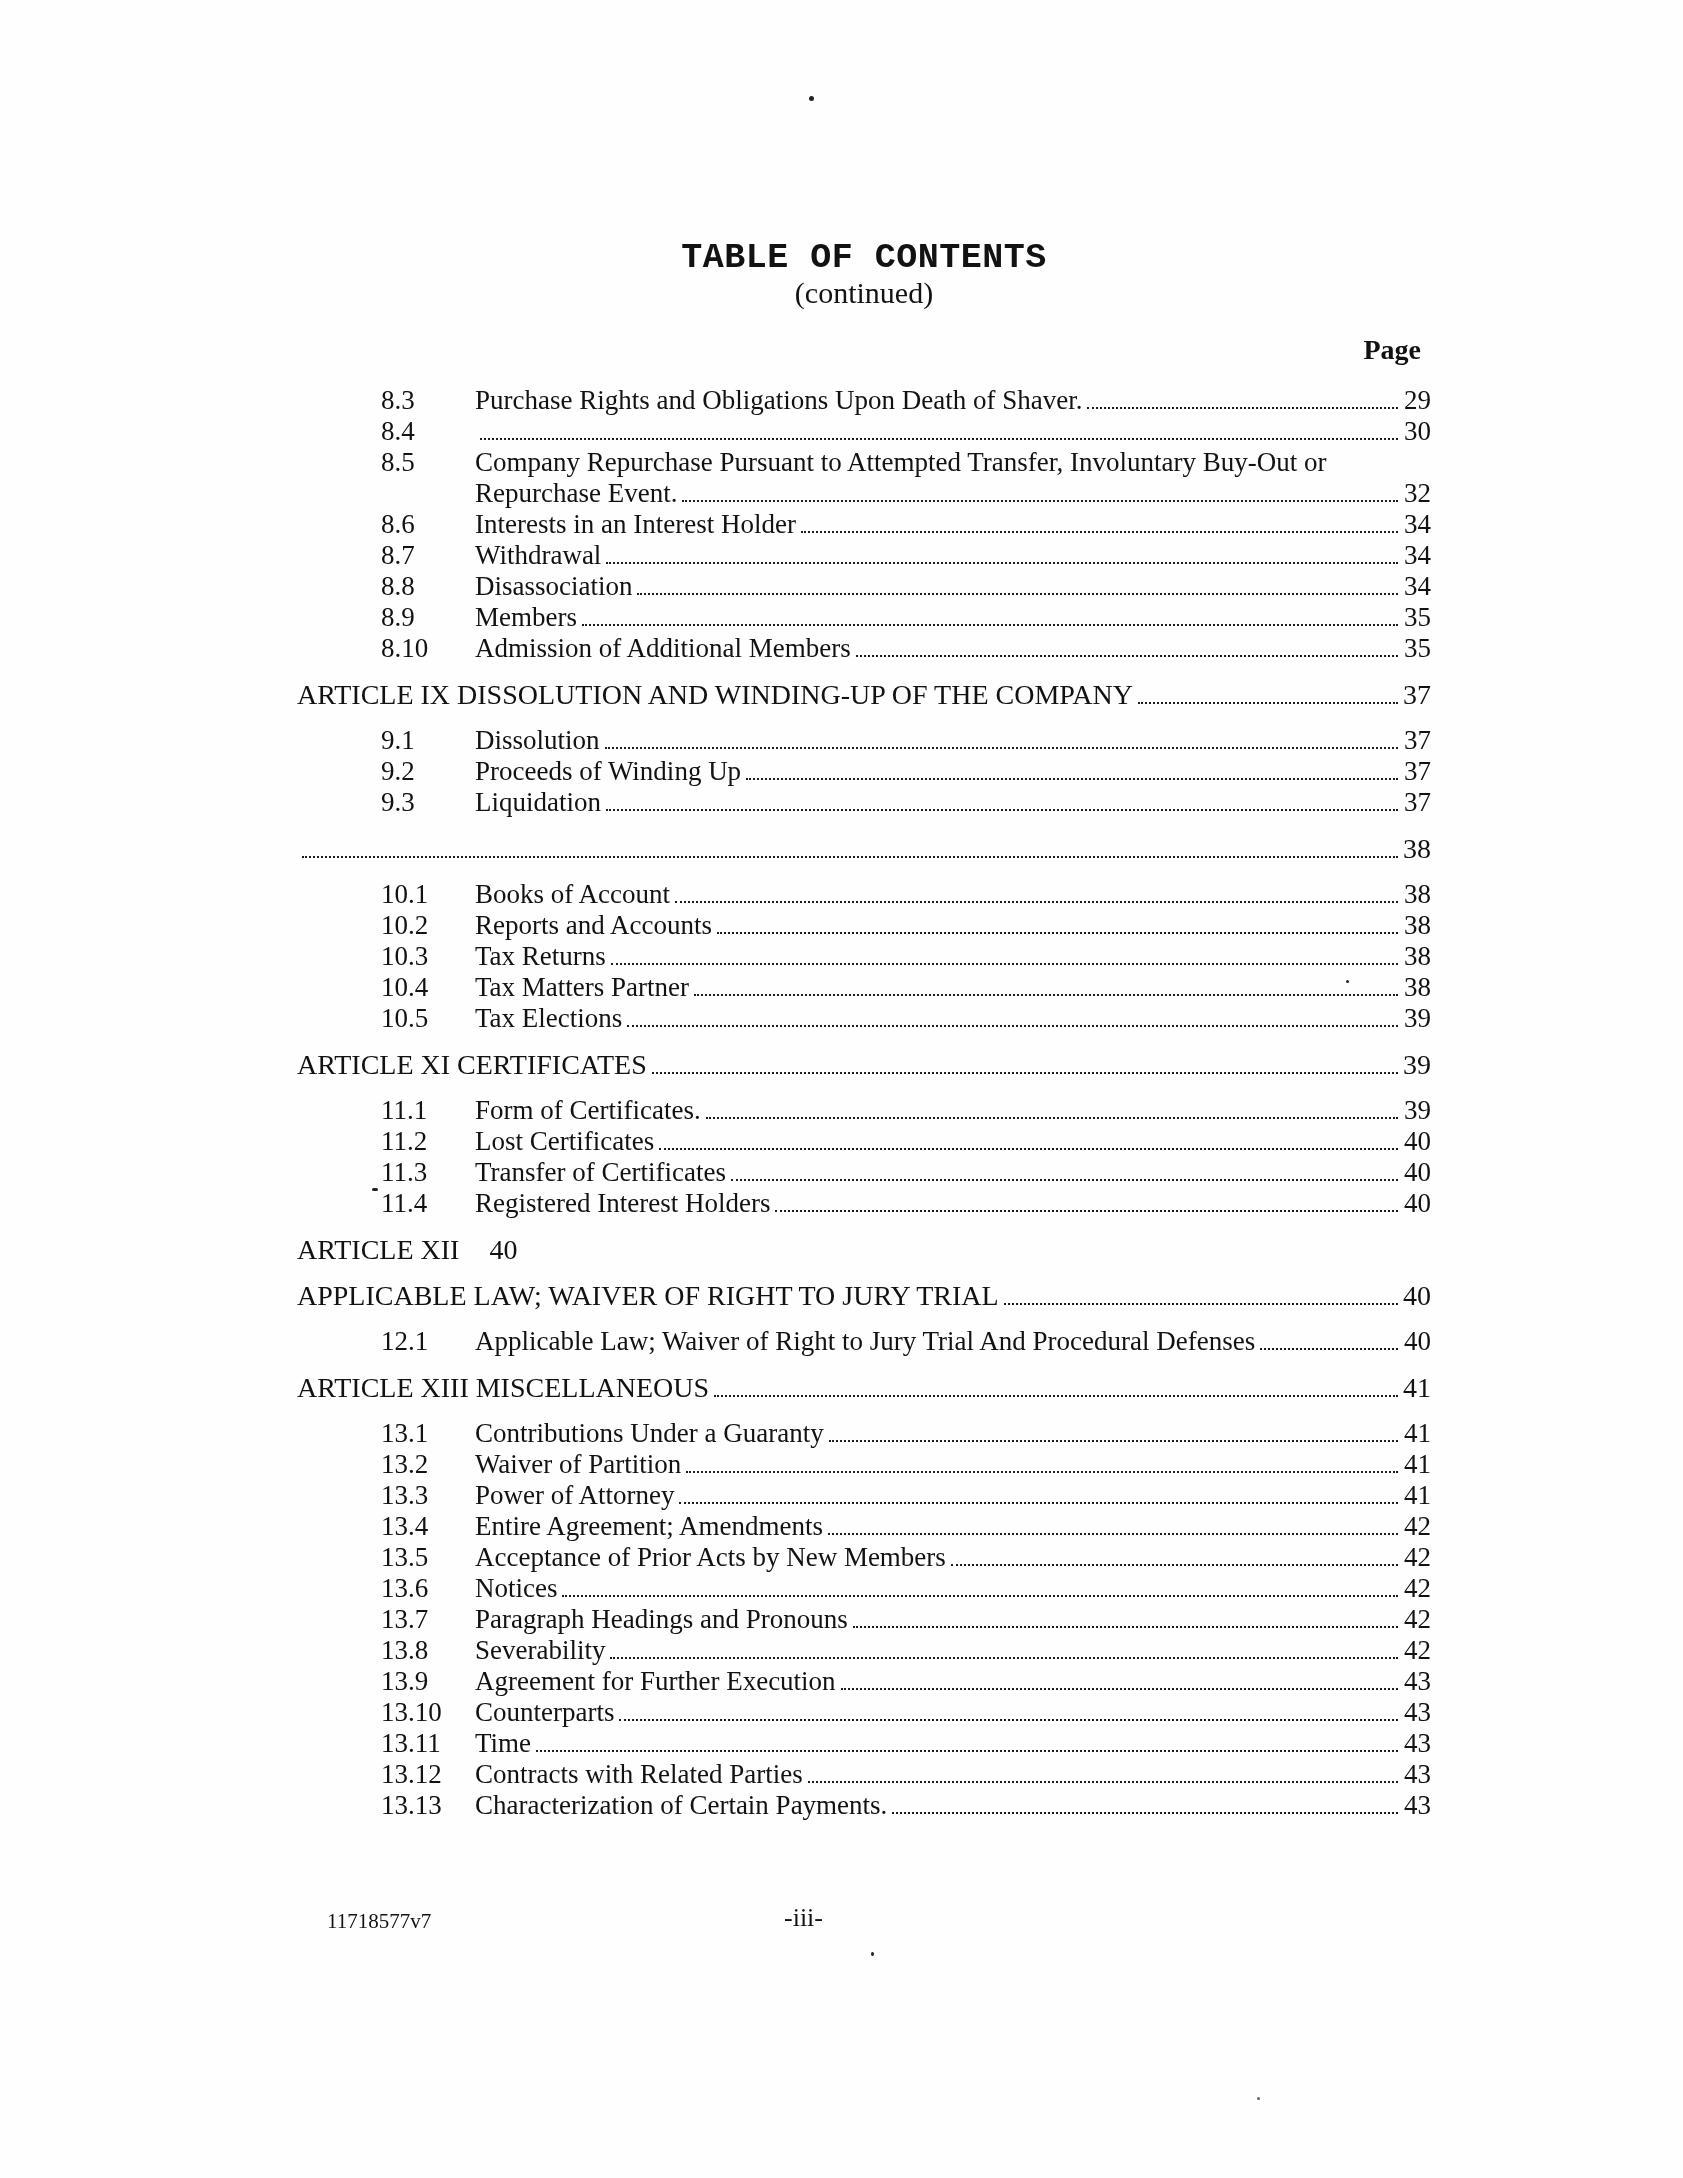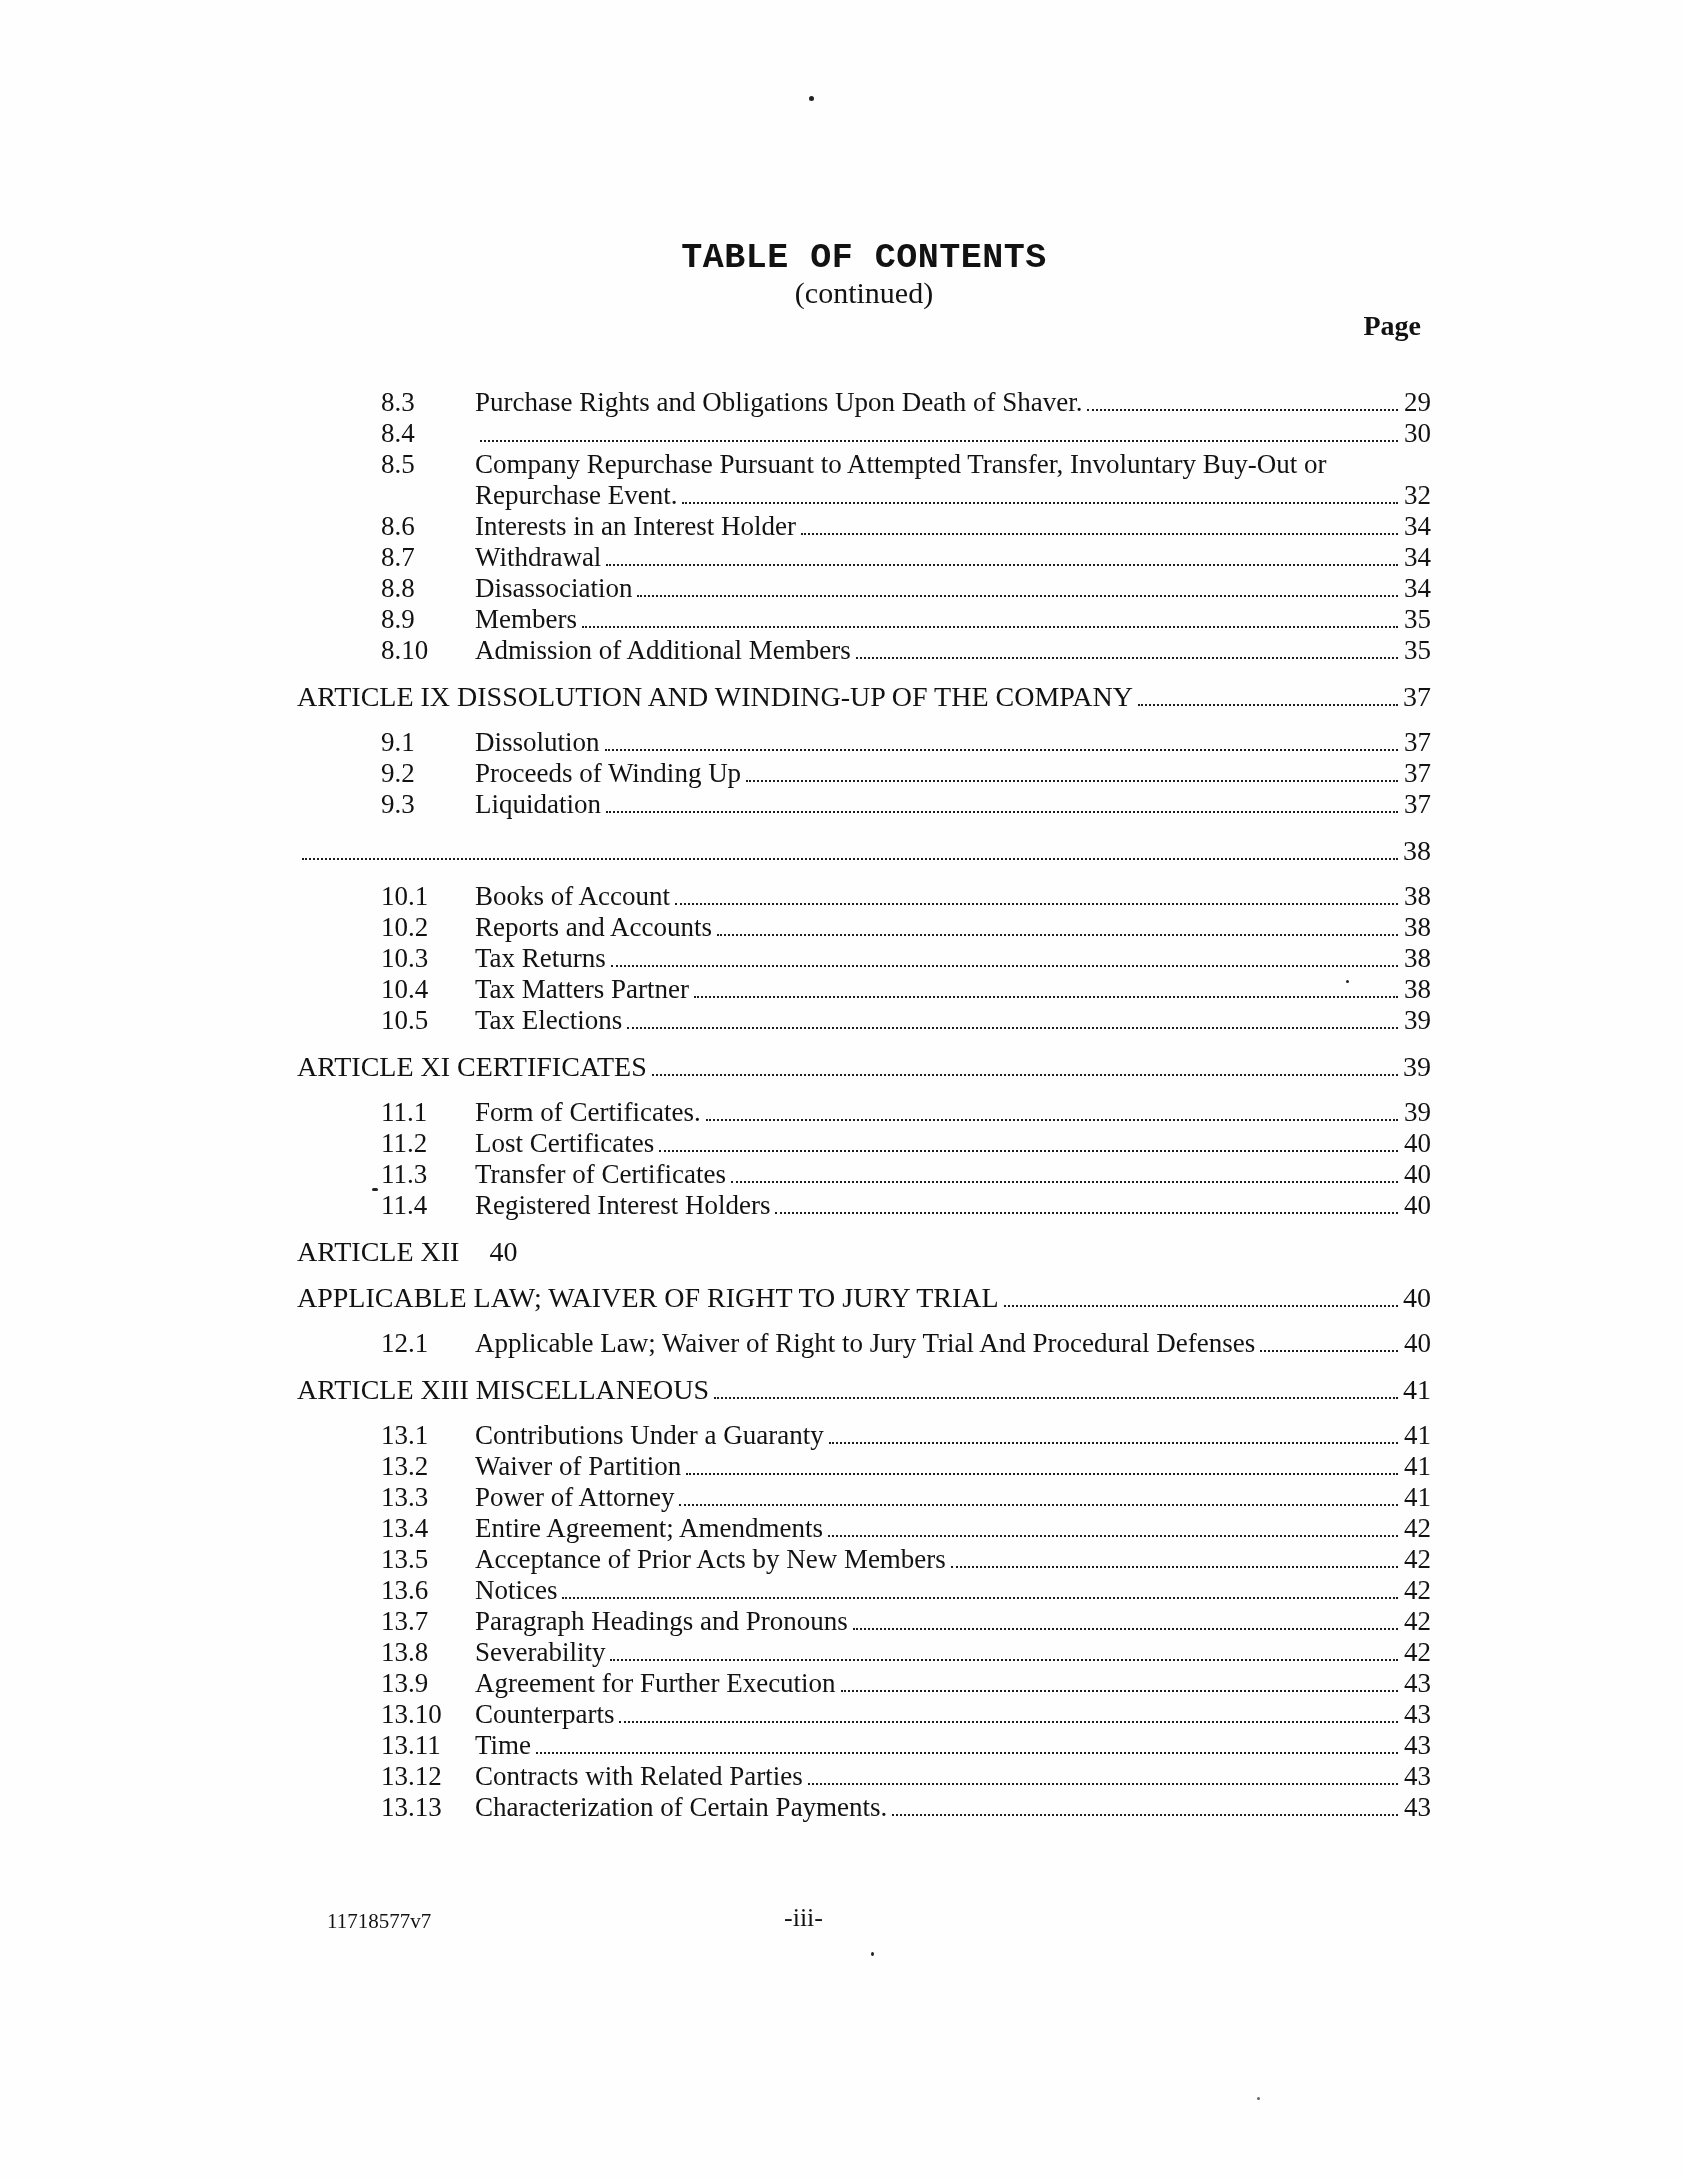--- a/index.html
+++ b/index.html
@@ -34,24 +34,25 @@
   .doc-subtitle {
     text-align: center;
     font-size: 30px;
     line-height: 34px;
   }
   .page-col-label {
     text-align: right;
     font-size: 28px;
     font-weight: bold;
     line-height: 32px;
+    margin-top: 24px;
     padding-right: 10px;
   }
   .toc {
-    margin-top: 45px;
+    margin-top: 19px;
   }
   .row {
     display: flex;
     align-items: baseline;
     font-size: 27px;
     line-height: 31px;
     white-space: nowrap;
   }
   .row .num {
     width: 94px;

